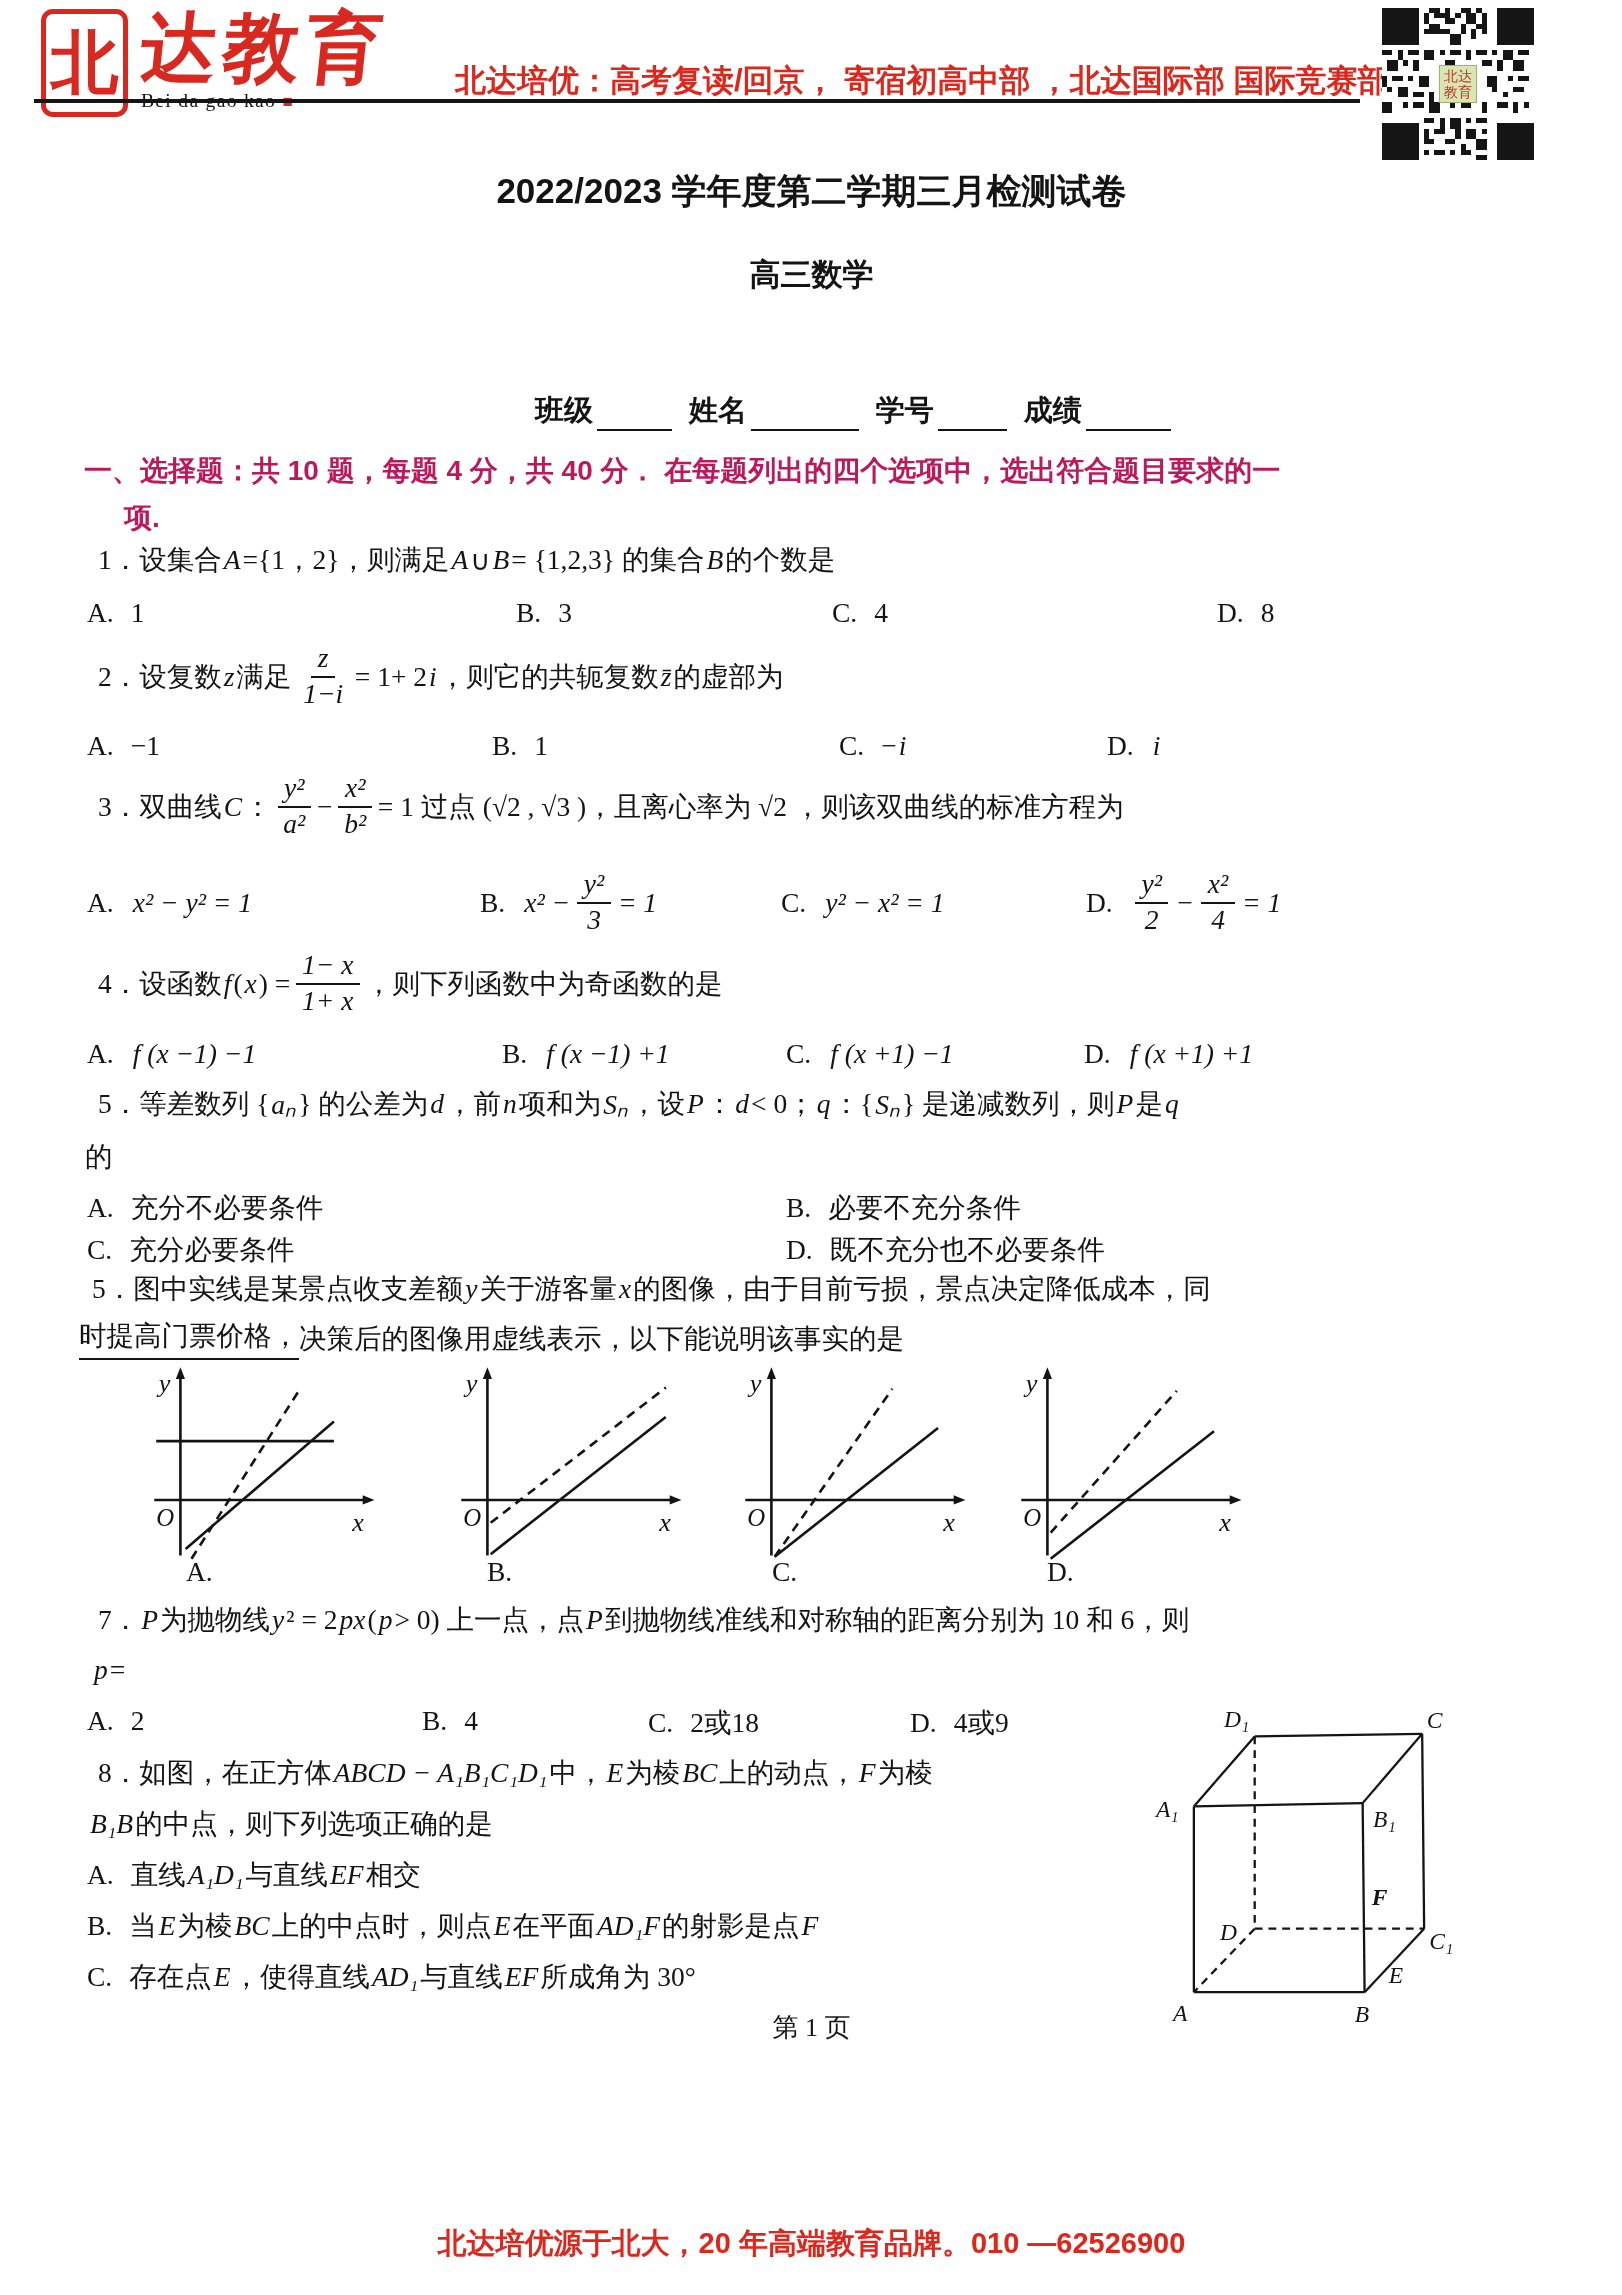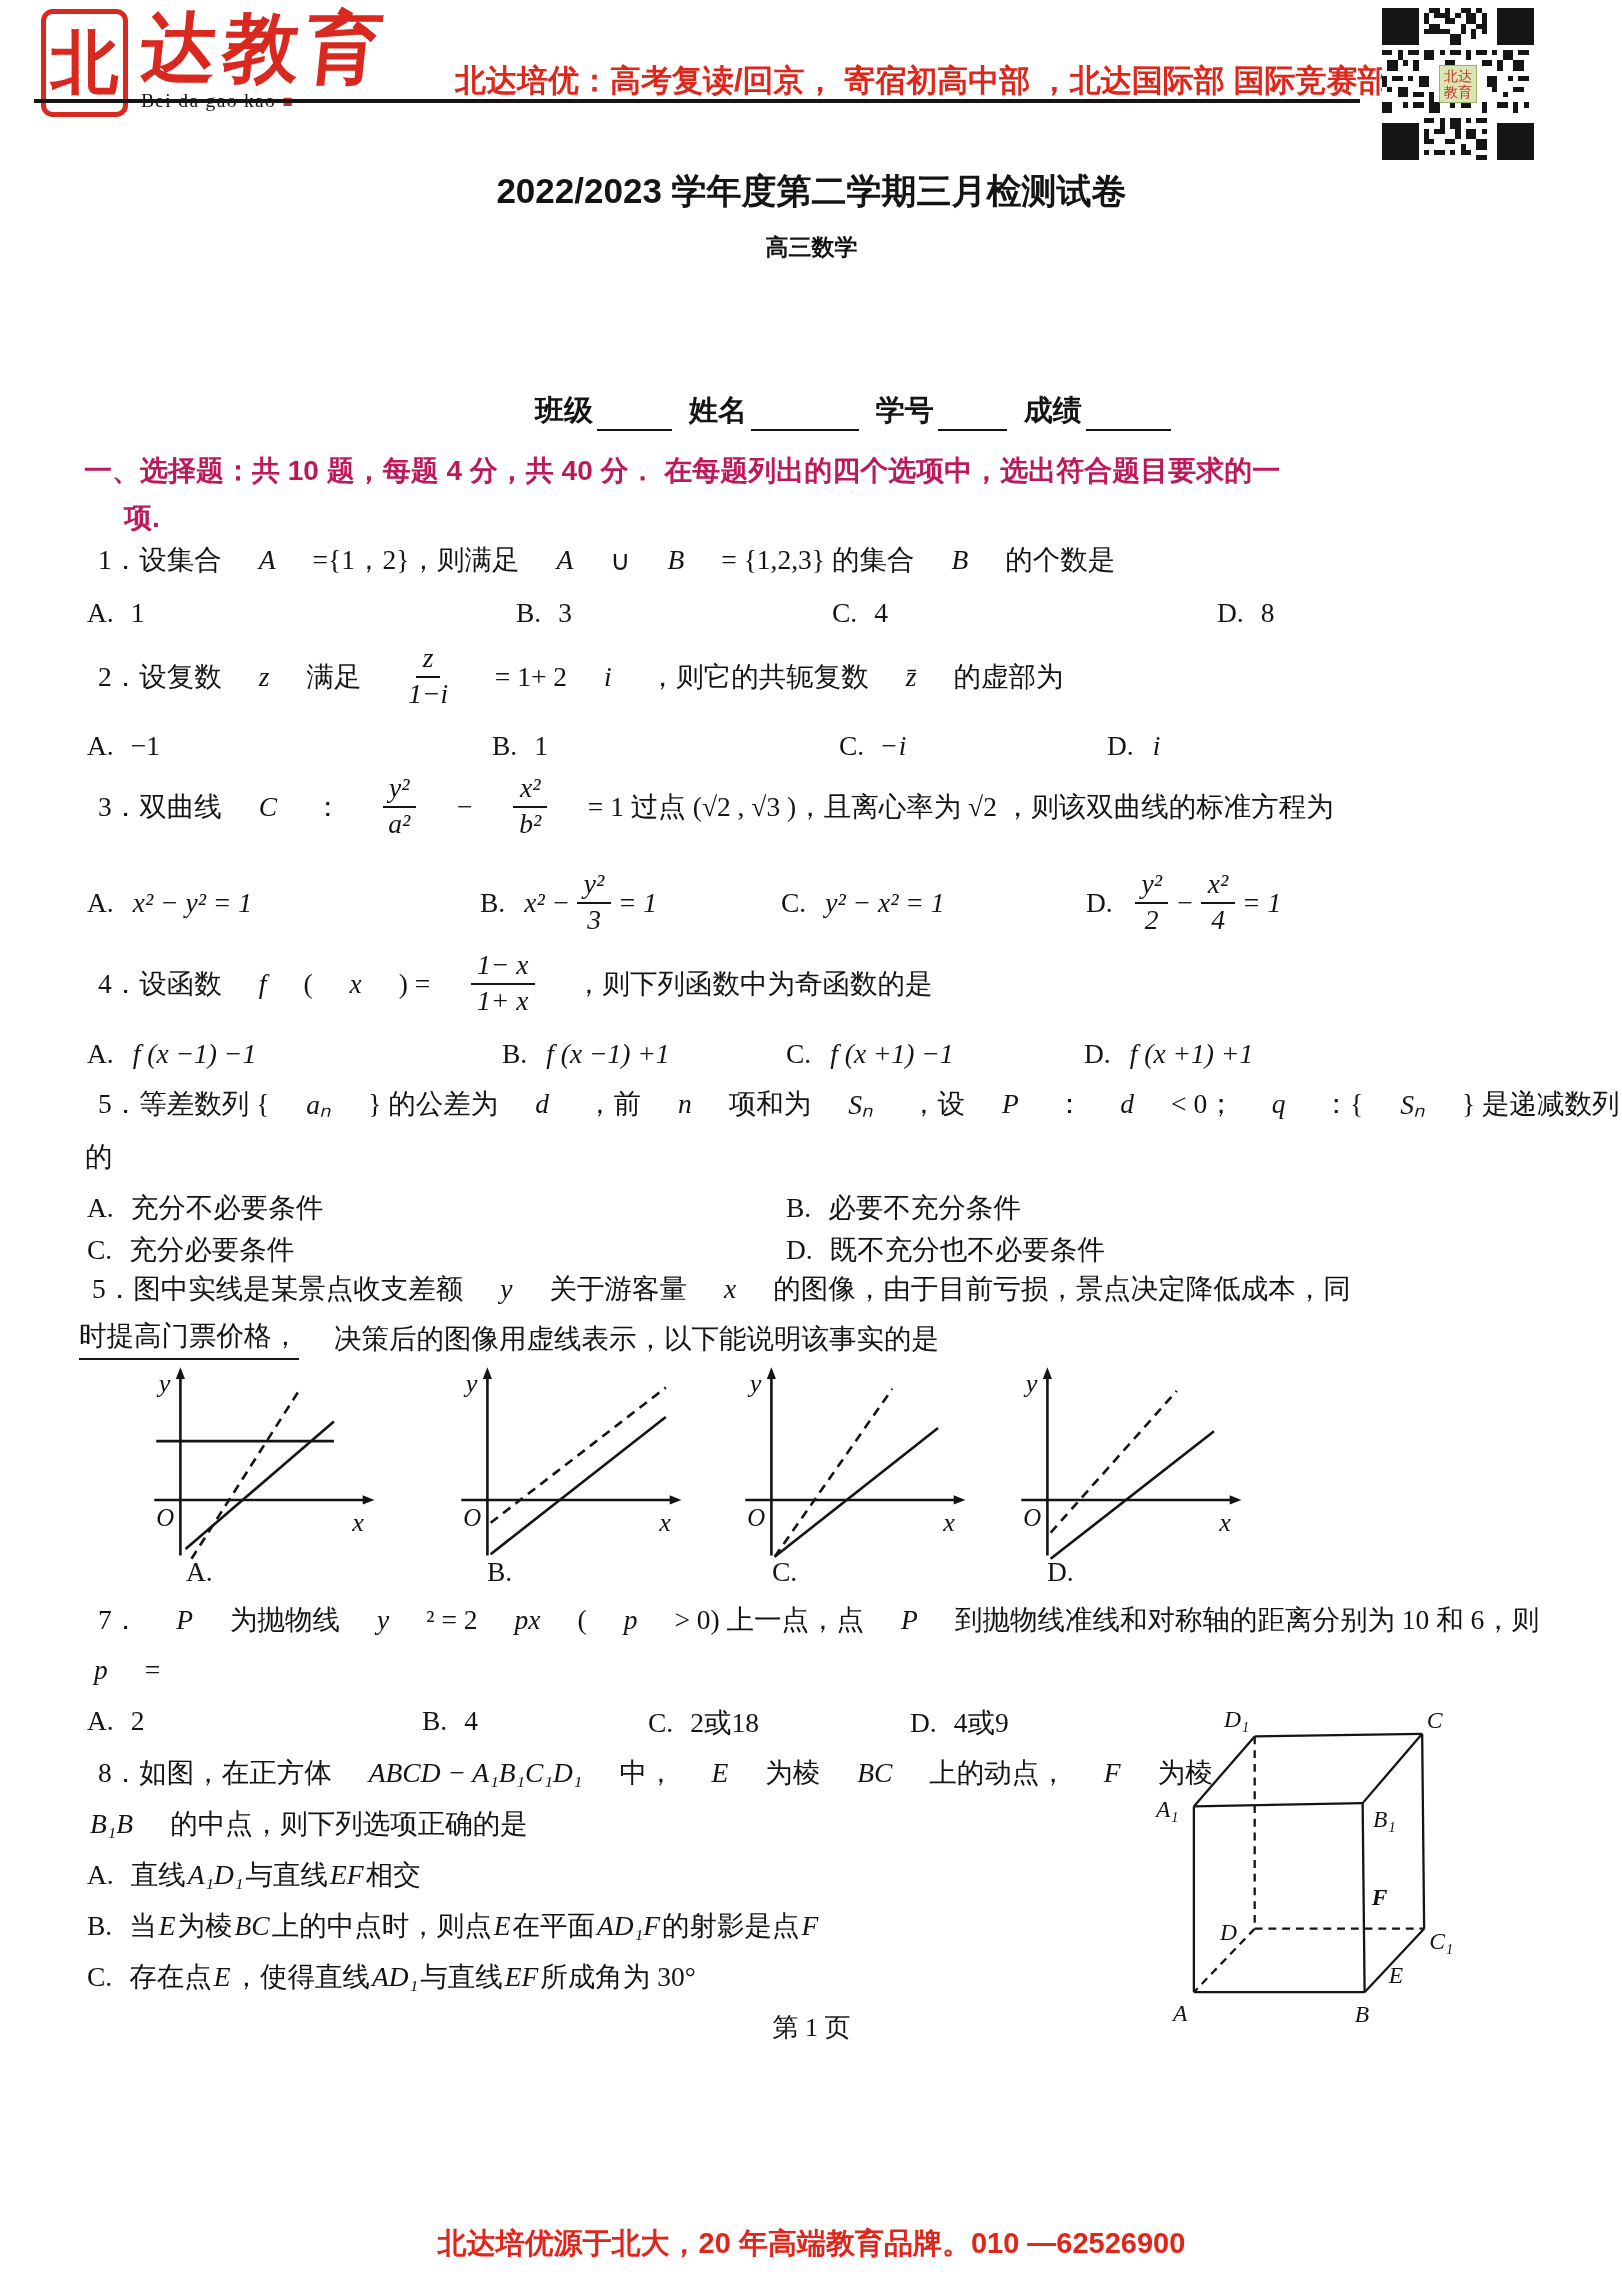--- a/index.html
+++ b/index.html
@@ -22,21 +22,21 @@
   
   .title{position:absolute;left:0;width:1623px;text-align:center;
          font-family:"Liberation Sans",sans-serif;font-weight:700;color:#141414;}
   .form-line{position:absolute;left:535px;top:391px;font-family:"Liberation Sans",sans-serif;
              font-weight:700;font-size:29px;white-space:nowrap;}
   .blank{display:inline-block;height:29px;border-bottom:2.6px solid #141414;
          margin:0 17px 0 3.9px;vertical-align:bottom;}
   .sect{position:absolute;font-family:"Liberation Sans",sans-serif;font-weight:700;
         font-size:28px;white-space:nowrap;color:#be185d;}
   
-  .ln{position:absolute;display:flex;align-items:center;font-size:27.5px;white-space:nowrap;color:#141414;gap:35px;}
+  .ln{position:absolute;display:flex;align-items:center;font-size:27.5px;white-space:nowrap;color:#141414;}
   .opt{position:absolute;display:flex;align-items:center;font-size:27.5px;white-space:nowrap;color:#141414;}
   .opt.tall{min-height:81px;}
   .olabel{margin-right:17px;}
   .oseg{display:inline-flex;align-items:center;}
   .m{font-style:italic;padding:0 2px;}
   .u{border-bottom:2.6px solid #141414;padding-bottom:3.9px;}
   .frac{display:inline-flex;flex-direction:column;align-items:center;margin:0 5.2px;
         font-style:italic;line-height:1.05;}
   .frac .fn{padding:1.3px 6.5px 2.6px;border-bottom:2.6px solid #141414;}
   .frac .fd{padding:2.6px 6.5px 1.3px;}
@@ -153,21 +153,21 @@
         <rect x="18" y="28" width="2" height="1"></rect>
     </g>
     <rect x="11" y="11" width="7" height="7" fill="#d9e6b4" stroke="#9db36b" stroke-width="0.3"></rect>
     <text x="14.5" y="14" font-size="2.7" text-anchor="middle" fill="#c3342a">北达</text>
     <text x="14.5" y="17" font-size="2.7" text-anchor="middle" fill="#c3342a">教育</text>
   </svg>
 
   <div class="hr"></div>
 
   <div class="title" style="top:168px;font-size:35px;">2022/2023 学年度第二学期三月检测试卷</div>
-  <div class="title" style="top:232px;font-size:23px;">高三数学</div>
+  <div class="title" style="top:254px;font-size:31px;">高三数学</div>
 
   <div class="form-line">
     <span>班级</span><span class="blank" style="width:75px;"></span><span>姓名</span><span class="blank" style="width:108px;"></span><span>学号</span><span class="blank" style="width:69px;"></span><span>成绩</span><span class="blank" style="width:85px;"></span>
   </div>
 
   <div class="sect" style="top:452px;left:84px;">一、选择题：共 10 题，每题 4 分，共 40 分．  在每题列出的四个选项中，选出符合题目要求的一</div>
   <div class="sect" style="top:499px;left:124px;">项.</div>
 
   <div class="ln" style="top:542px;left:98px;">
       <span class="t">1．设集合 </span>

